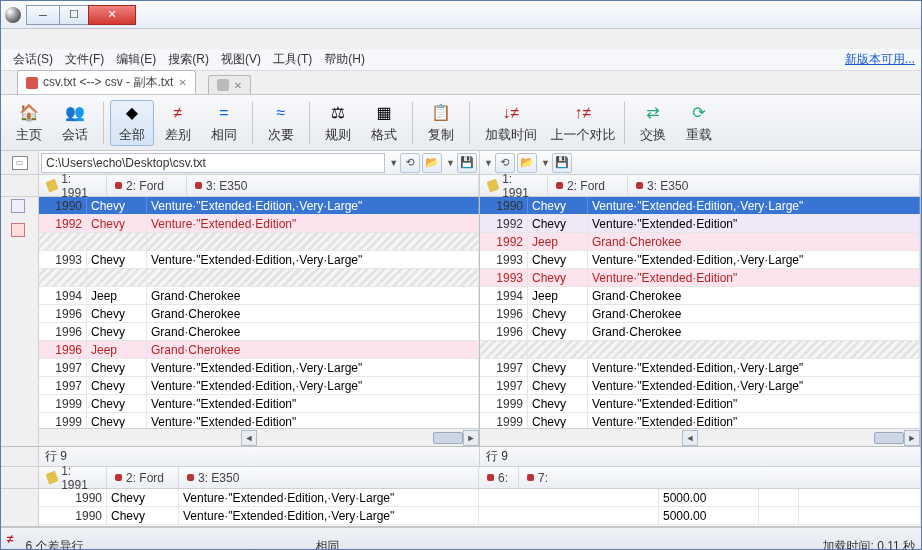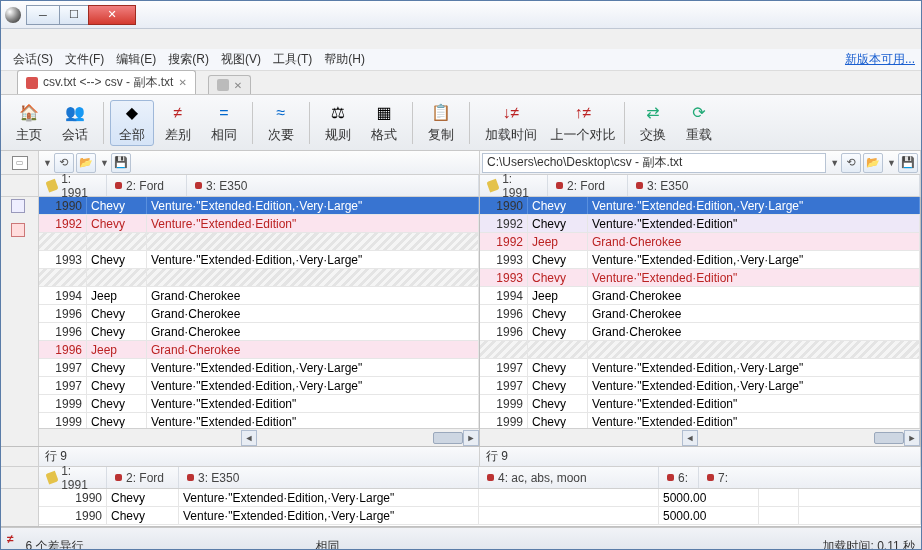--- a/index.html
+++ b/index.html
@@ -177,28 +177,28 @@
       <div class="ico" style="color:#2a7">⟳</div>
       <div class="lbl">重载</div>
     </div>
 </div>
 
 <div class="pathrow">
   <div class="side-gutter">
       <div class="mini">▭</div>
     </div>
   <div class="pathhalf" style="flex:1">
+    <input class="pathinput" value="C:\Users\echo\Desktop\csv.txt" style="">
     <span class="drop-caret">▼</span>
     <div class="icnbtn">⟲</div>
     <div class="icnbtn">📂</div>
     <span class="drop-caret">▼</span>
     <div class="icnbtn">💾</div>
   </div>
   <div class="pathhalf" style="flex:1">
-    <input class="pathinput" value="C:\Users\echo\Desktop\csv - 副本.txt" style="">
     <span class="drop-caret">▼</span>
     <div class="icnbtn">⟲</div>
     <div class="icnbtn">📂</div>
     <span class="drop-caret">▼</span>
     <div class="icnbtn">💾</div>
   </div>
 </div>
 
 <div class="keysrow">
   <div class="side-gutter"></div>
@@ -411,24 +411,20 @@
       <span class="kico"></span>
       <span>1: 1991</span>
     </div>
   <div class="keycell" style="width:72px">
       <span class="dot"></span>
       <span>2: Ford</span>
     </div>
   <div class="keycell" style="width:300px">
       <span class="dot"></span>
       <span>3: E350</span>
-    </div>
-  <div class="keycell" style="width:180px">
-      <span class="dot"></span>
-      <span>4: ac, abs, moon</span>
     </div>
   <div class="keycell" style="width:40px">
       <span class="dot"></span>
       <span>6:</span>
     </div>
   <div class="keycell" style="flex:1">
       <span class="dot"></span>
       <span>7:</span>
     </div>
 </div>

